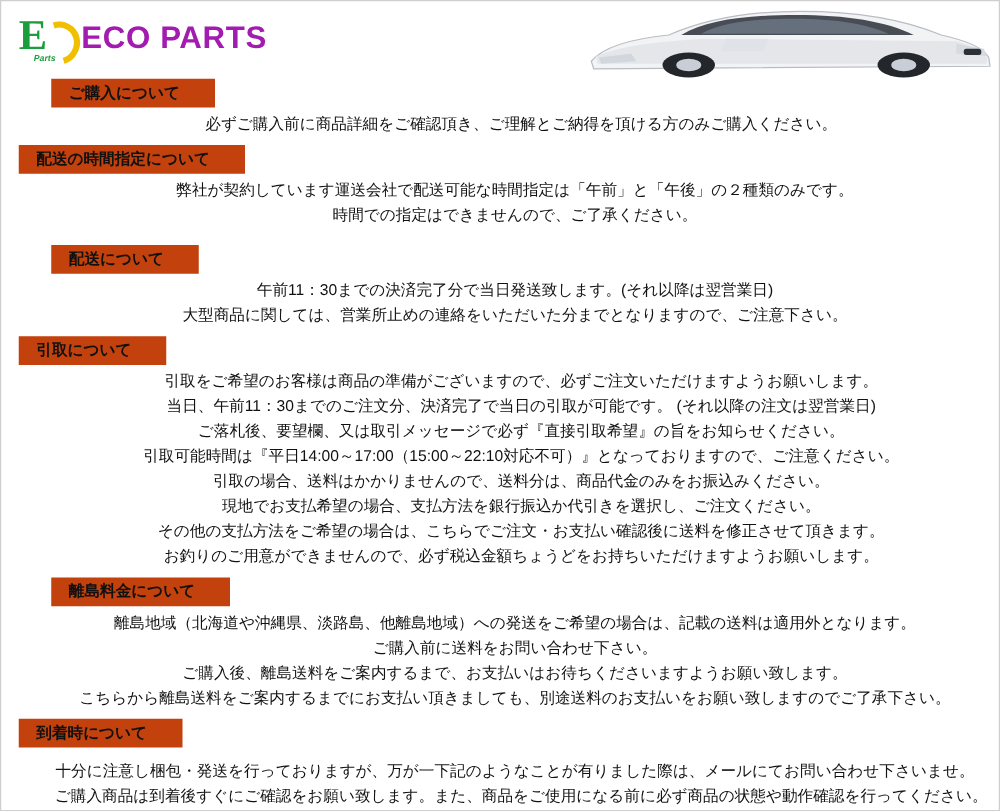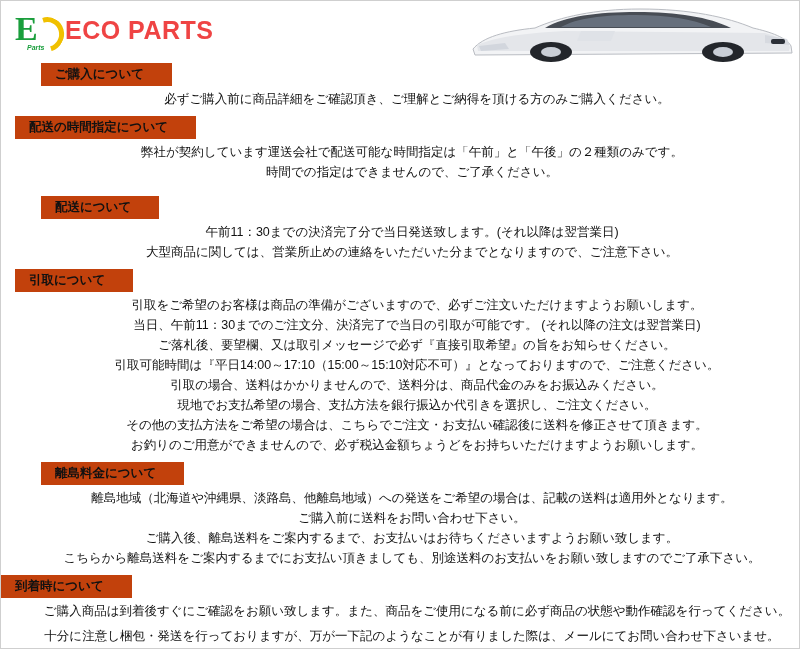--- a/index.html
+++ b/index.html
@@ -69,21 +69,21 @@
     bottom: -2px;
     font-size: 7px;
     color: #1a9e3c;
     font-style: italic;
     font-weight: bold;
   }
   .logo-text {
     font-size: 25px;
     font-weight: bold;
     letter-spacing: 0.5px;
-    color: #ef4444;
+    color: #a21caf;
     font-family: "Liberation Sans", sans-serif;
   }
 
   .car {
     position: absolute;
     right: 4px;
     top: 0px;
     width: 330px;
     height: 62px;
   }
@@ -170,40 +170,40 @@
     <p class="line ind">大型商品に関しては、営業所止めの連絡をいただいた分までとなりますので、ご注意下さい。</p>
   </div>
 
   <div class="blk">
     <div style="padding-left:14px;">
       <span class="sec-head">引取について</span>
     </div>
     <p class="line ind2">引取をご希望のお客様は商品の準備がございますので、必ずご注文いただけますようお願いします。</p>
     <p class="line ind2">当日、午前11：30までのご注文分、決済完了で当日の引取が可能です。 (それ以降の注文は翌営業日)</p>
     <p class="line ind2">ご落札後、要望欄、又は取引メッセージで必ず『直接引取希望』の旨をお知らせください。</p>
-    <p class="line ind2">引取可能時間は『平日14:00～17:10（15:00～15:10対応不可）』となっておりますので、ご注意ください。</p>
+    <p class="line ind2">引取可能時間は『平日14:00～17:00（15:00～22:10対応不可）』となっておりますので、ご注意ください。</p>
     <p class="line ind2">引取の場合、送料はかかりませんので、送料分は、商品代金のみをお振込みください。</p>
     <p class="line ind2">現地でお支払希望の場合、支払方法を銀行振込か代引きを選択し、ご注文ください。</p>
     <p class="line ind2">その他の支払方法をご希望の場合は、こちらでご注文・お支払い確認後に送料を修正させて頂きます。</p>
     <p class="line ind2">お釣りのご用意ができませんので、必ず税込金額ちょうどをお持ちいただけますようお願いします。</p>
   </div>
 
   <div class="blk">
     <div style="padding-left:40px;">
       <span class="sec-head">離島料金について</span>
     </div>
     <p class="line ind">離島地域（北海道や沖縄県、淡路島、他離島地域）への発送をご希望の場合は、記載の送料は適用外となります。</p>
     <p class="line ind">ご購入前に送料をお問い合わせ下さい。</p>
     <p class="line ind">ご購入後、離島送料をご案内するまで、お支払いはお待ちくださいますようお願い致します。</p>
     <p class="line ind">こちらから離島送料をご案内するまでにお支払い頂きましても、別途送料のお支払いをお願い致しますのでご了承下さい。</p>
   </div>
 
   <div class="blk tight">
-    <div style="padding-left:0;">
+    <div style="padding-left:14px;">
       <span class="sec-head">到着時について</span>
     </div>
+    <p class="line ind gap">十分に注意し梱包・発送を行っておりますが、万が一下記のようなことが有りました際は、メールにてお問い合わせ下さいませ。</p>
     <p class="line ind2">ご購入商品は到着後すぐにご確認をお願い致します。また、商品をご使用になる前に必ず商品の状態や動作確認を行ってください。</p>
-    <p class="line ind gap">十分に注意し梱包・発送を行っておりますが、万が一下記のようなことが有りました際は、メールにてお問い合わせ下さいませ。</p>
     <p class="line ind red">到着後6日以内であれば対応させて頂きます。</p>
 
   </div>
 
 </div>
 
 </body></html>

